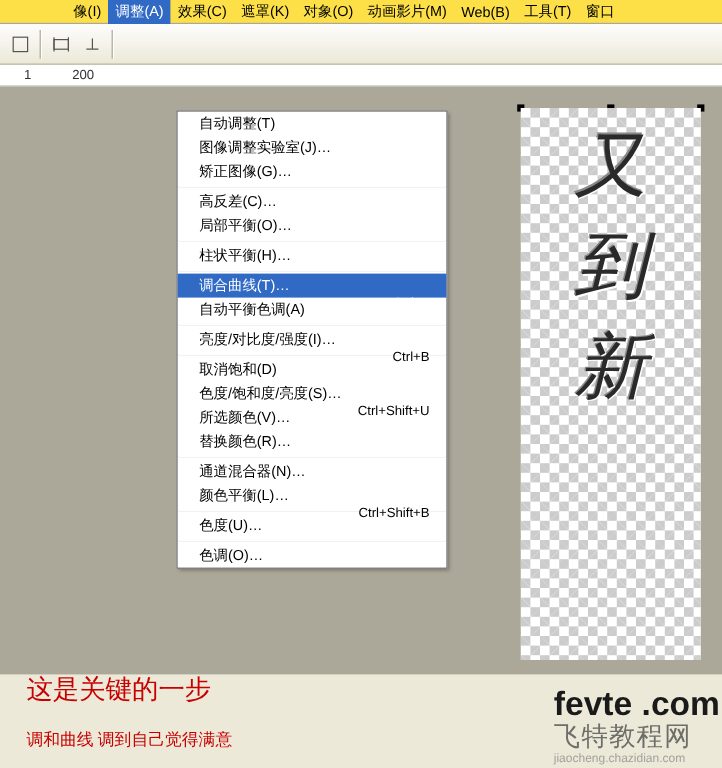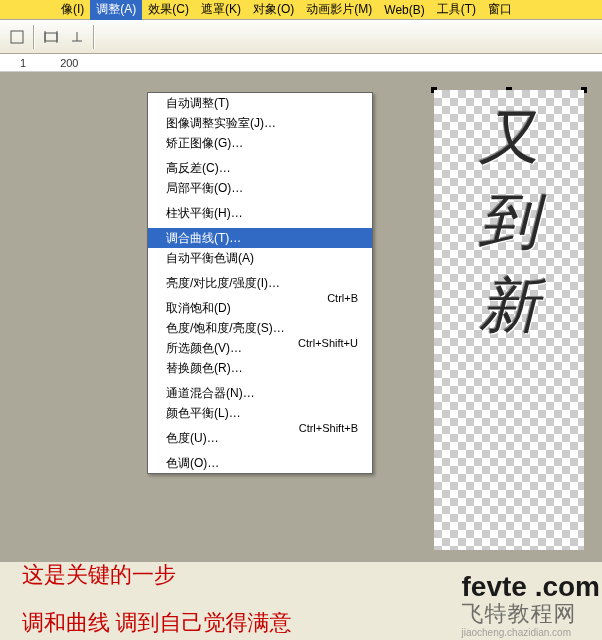--- a/index.html
+++ b/index.html
@@ -21,21 +21,21 @@
 .dropdown { position: absolute; left: 147px; top: 20px; width: 226px; background: #fff; border: 1px solid #666; box-shadow: 2px 2px 3px rgba(0,0,0,.3); z-index: 10; }
 .dd-row { display: flex; height: 20px; align-items: center; padding: 0 14px 0 18px; cursor: pointer; }
 .dd-row.sel { background: #316ac5; color: #fff; gap: 40px; }
 .dd-label { flex: 1; white-space: nowrap; }
 .dd-short { color: #000; font-size: 11px; margin-top: 30px; }
 .dd-row.sel .dd-short, .dd-row:hover .dd-short { color: #fff; }
 .dd-sep { height: 1px; margin: 2px 1px; background: #aca899; border-bottom: 1px solid #fff; }
 .callig { font-family: "KaiTi","STKaiti",serif; font-size: 60px; color: #2a2a2a; text-shadow: 1px 1px 0 #fff, -1px -1px 0 #888; line-height: 1.4; font-style: italic; }
 .caption-area { position: absolute; left: 0; right: 0; top: 560px; padding: 0 10px; margin-left: 12px; }
 .caption1 { font-family: "SimSun",serif; font-size: 22px; color: #c80000; margin-bottom: 18px; }
-.caption2 { font-family: "SimSun",serif; font-size: 22px; color: #c80000; }
+.caption2 { font-family: "SimSun",serif; font-size: 14px; color: #c80000; }
 .watermark { position: absolute; right: 2px; bottom: 2px; font-family: Arial,sans-serif; }
 .wm-logo { font-size: 28px; font-weight: bold; color: #1a1a1a; }
 .wm-logo .dot { color: #e00; }
 .wm-cn { font-size: 22px; color: #444; font-family: "Microsoft YaHei",sans-serif; opacity: .75; letter-spacing: 1px; margin-top: -4px; }
 .wm-cn .thin { font-size: 10px; color: #888; display: block; margin-top: -2px; letter-spacing: 0; }
 </style>
 </head>
 <body>
 
 <div class="menubar">

